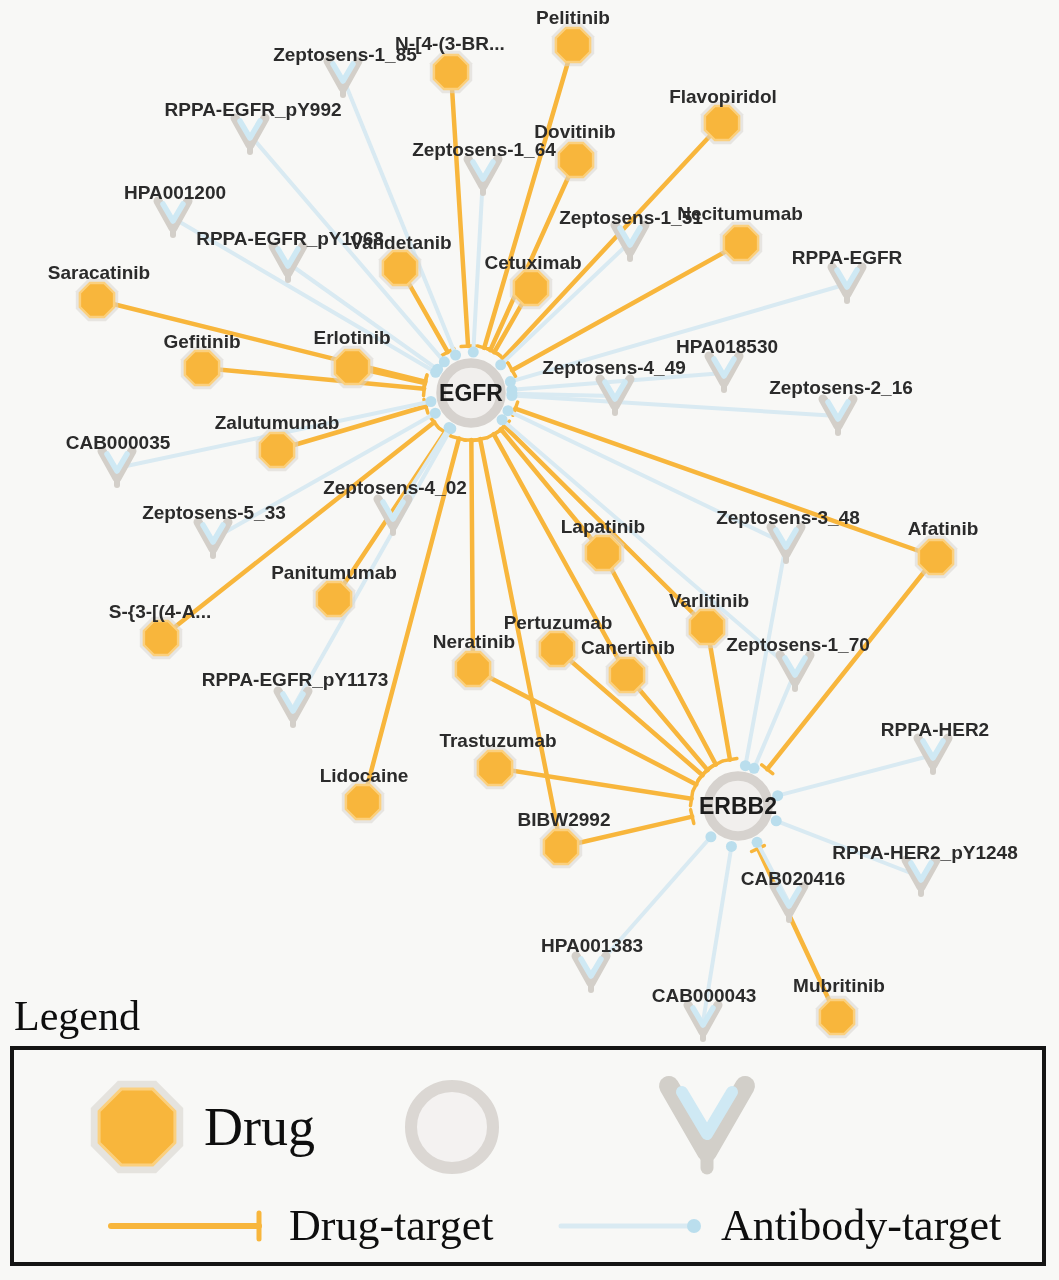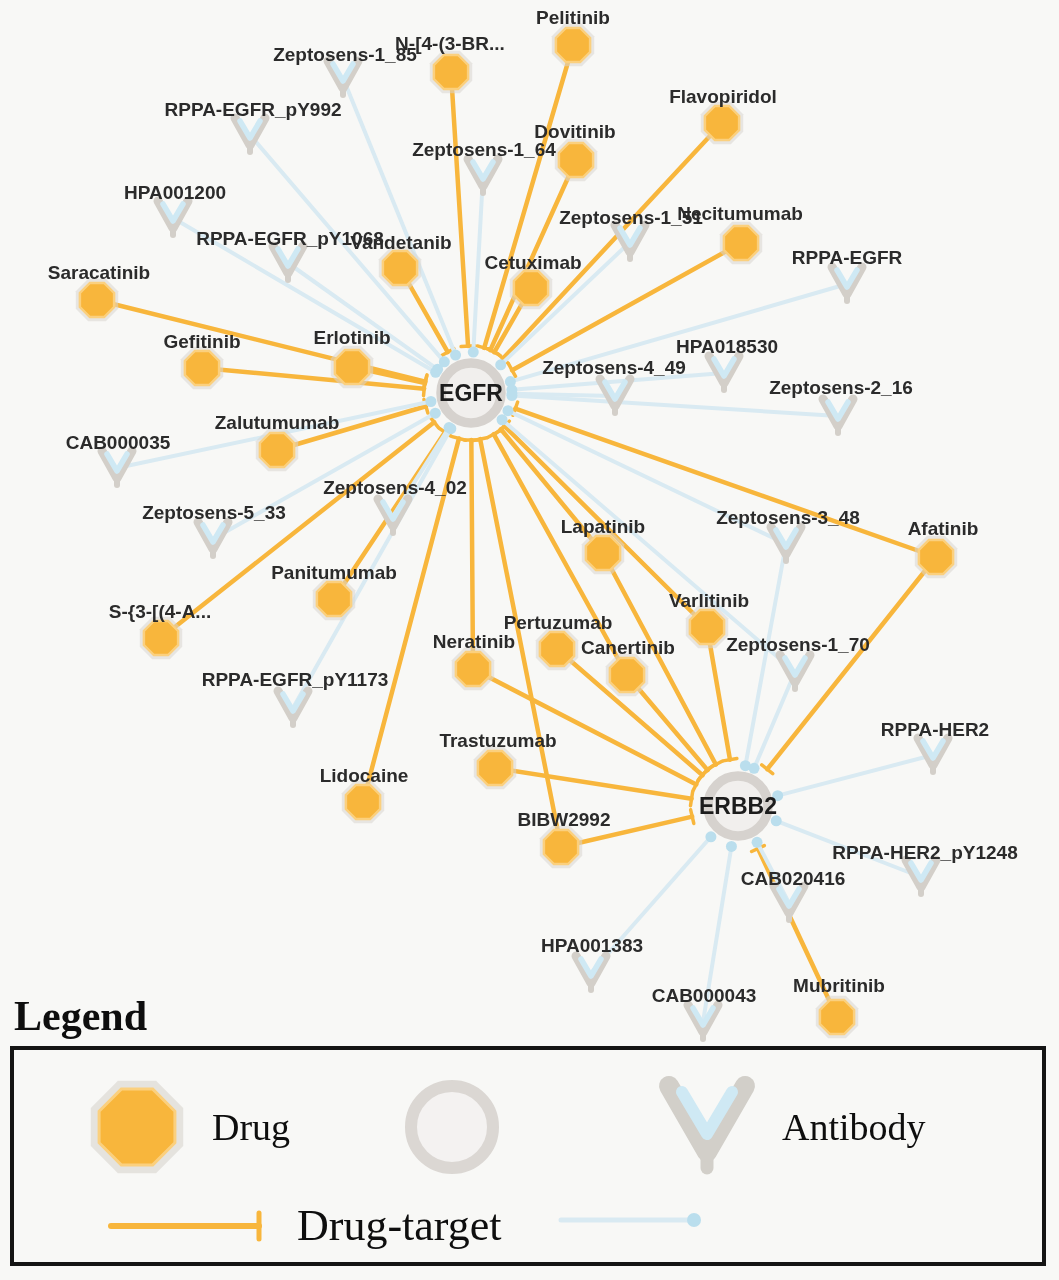--- a/index.html
+++ b/index.html
@@ -6,30 +6,30 @@
   body{
     width:1059px;height:1280px;position:relative;overflow:hidden;
     background:#f8f8f6;font-family:"Liberation Sans",sans-serif;
   }
   .stage{position:absolute;left:0;top:0;width:1059px;height:1280px;}
   svg text{user-select:none;}
   .node-label{font-family:"Liberation Sans",sans-serif;font-weight:bold;font-size:19px;fill:#2b2b2b;}
   .gene-label{font-family:"Liberation Sans",sans-serif;font-weight:bold;font-size:23px;fill:#1c1c1c;}
   .legend-title{
     position:absolute;left:14px;top:992px;
-    font-family:"Liberation Serif",serif;font-weight:bold;font-size:42px;color:#0e0e0e;
+    font-family:"Liberation Serif",serif;font-weight:normal;font-size:42px;color:#0e0e0e;
   }
   .legend-box{
     position:absolute;left:10px;top:1046px;width:1028px;height:212px;
     border:4px solid #141414;background:#f8f8f6;
   }
   .legend-item{position:absolute;display:flex;align-items:center;}
   .legend-item .sym{flex:0 0 auto;}
   .legend-item .lab{
-    font-family:"Liberation Serif",serif;font-size:38px;color:#0e0e0e;margin-left:20px;white-space:nowrap;
+    font-family:"Liberation Serif",serif;font-size:54px;color:#0e0e0e;margin-left:12px;white-space:nowrap;
   }
   .legend-edge .lab{font-size:44px;}
   .li-drug{left:68px;top:22px;}
   .li-gene{left:383px;top:22px;}
   .li-antibody{left:638px;top:22px;}
   .le-drug{left:93px;top:150px;}
   .le-antibody{left:543px;top:150px;}
 </style>
 </head>
 <body>
@@ -414,32 +414,32 @@
         <circle cx="55" cy="55" r="41" fill="#f4f2f1" stroke="#dbd7d3" stroke-width="12"></circle>
       </svg>
     </div>
 
     <div class="legend-item li-antibody">
       <svg class="sym" width="110" height="110">
         <line x1="55" y1="70" x2="55" y2="96" stroke="#d2cfc9" stroke-width="13" stroke-linecap="round"></line>
         <polyline points="17,14 55,80 93,14" fill="none" stroke="#d2cfc9" stroke-width="20" stroke-linecap="round" stroke-linejoin="round"></polyline>
         <polyline points="30,20 55,62 80,20" fill="none" stroke="#cfe9f4" stroke-width="12" stroke-linecap="round" stroke-linejoin="round"></polyline>
       </svg>
-      <span class="lab">Antibody</span>
     </div>
 
     <div class="legend-item legend-edge le-drug">
       <svg class="sym" width="170" height="40">
         <line x1="4" y1="20" x2="152" y2="20" stroke="#F8B63C" stroke-width="6" stroke-linecap="round"></line>
         <line x1="152" y1="7" x2="152" y2="33" stroke="#F8B63C" stroke-width="5" stroke-linecap="round"></line>
       </svg>
       <span class="lab">Drug-target</span>
     </div>
 
     <div class="legend-item legend-edge le-antibody">
       <svg class="sym" width="152" height="40">
         <line x1="4" y1="20" x2="137" y2="20" stroke="#d9eaf2" stroke-width="5" stroke-linecap="round"></line>
         <circle cx="137" cy="20" r="7" fill="#badeed"></circle>
       </svg>
+      <span class="lab">Antibody-target</span>
     </div>
 
   </div>
 </div>
 
 </body></html>

